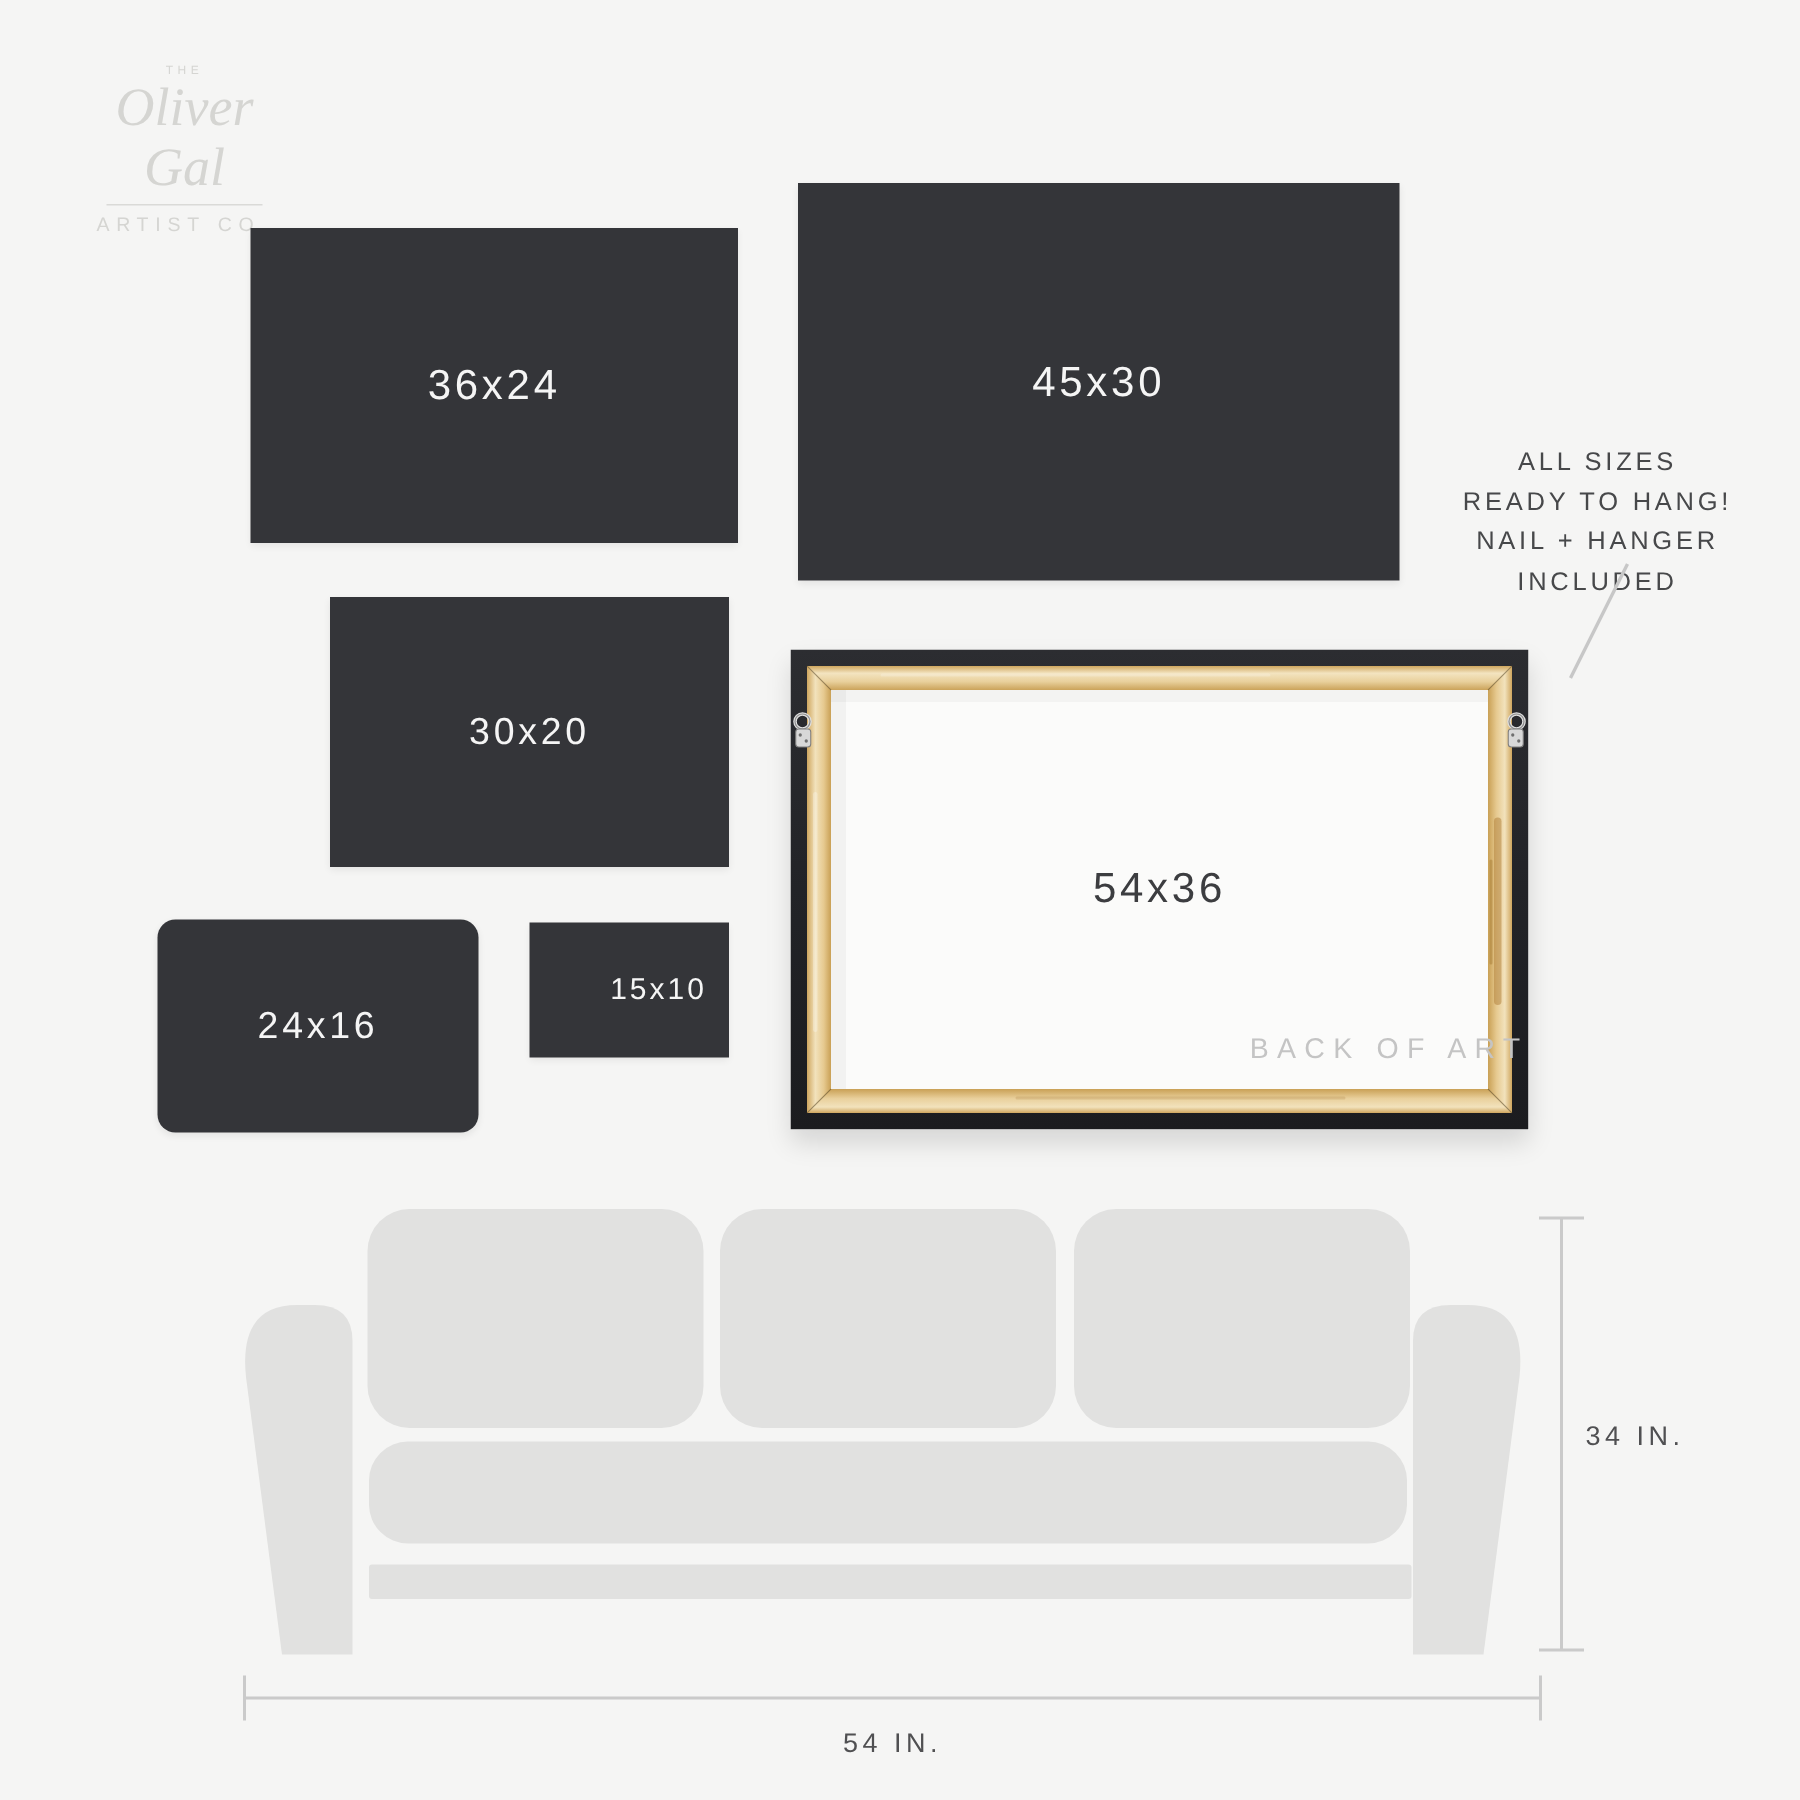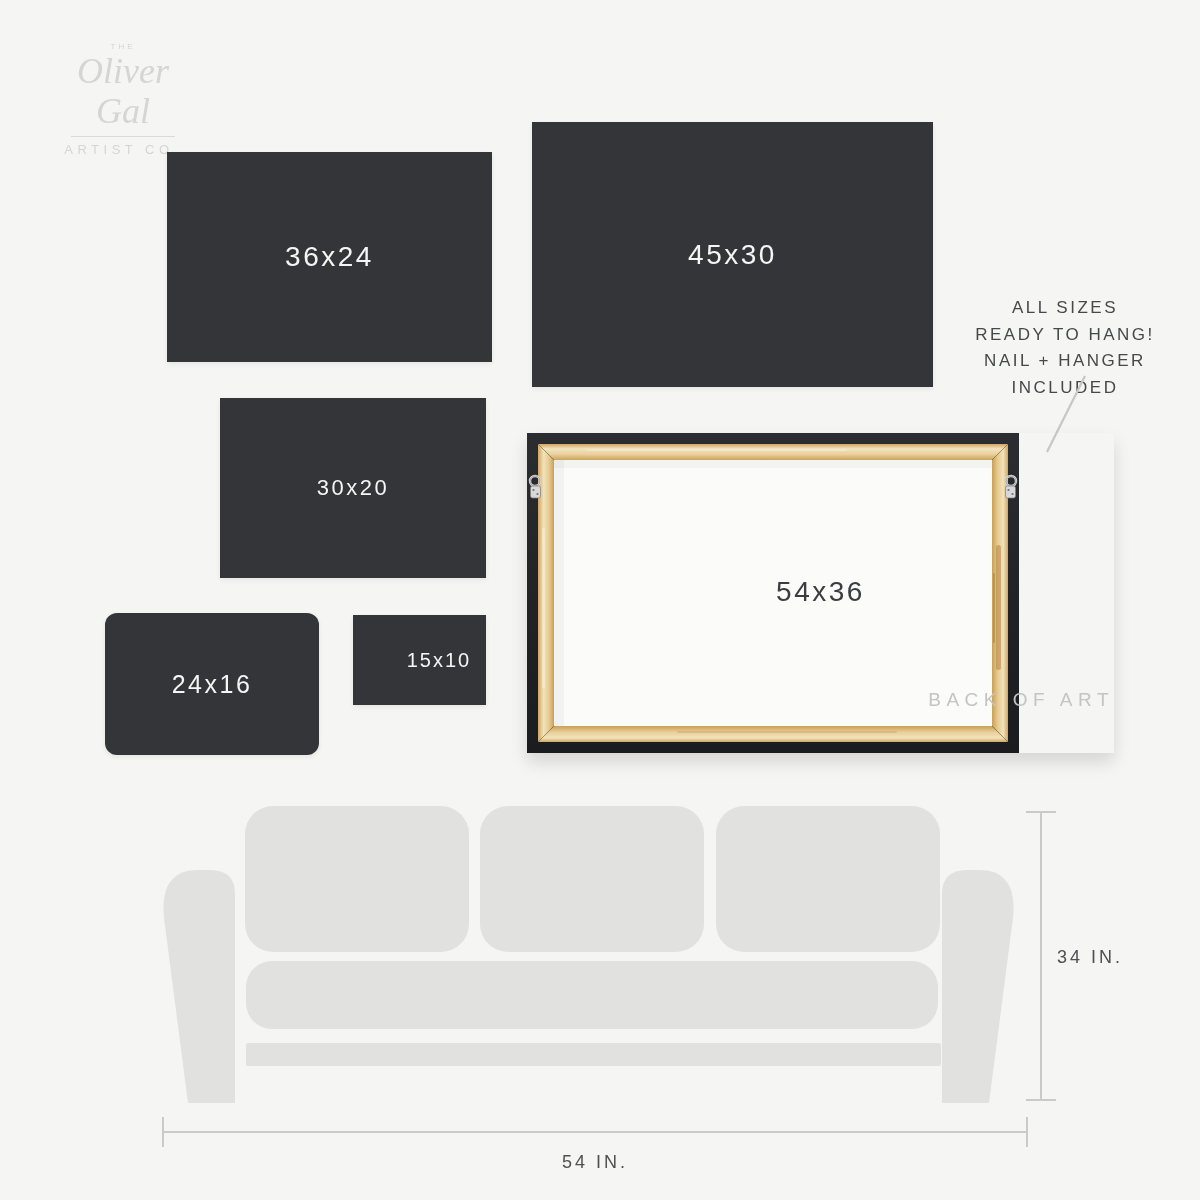--- a/index.html
+++ b/index.html
@@ -25,36 +25,36 @@
     box-shadow:0 2px 5px rgba(0,0,0,0.07);
   }
   .size-panel span{
     color:#f5f5f5;font-weight:300;letter-spacing:2.5px;
   }
   .p-36x24{left:167px;top:152px;width:325px;height:210px;}
   .p-36x24 span{font-size:28px;}
   .p-45x30{left:532px;top:122px;width:401px;height:265px;}
   .p-45x30 span{font-size:28px;}
   .p-30x20{left:220px;top:398px;width:266px;height:180px;}
-  .p-30x20 span{font-size:22px;text-align:center;}
+  .p-30x20 span{font-size:25px;text-align:center;}
   .p-24x16{left:105px;top:613px;width:214px;height:142px;border-radius:12px;}
   .p-24x16 span{font-size:25px;}
   .p-15x10{left:353px;top:615px;width:133px;height:90px;}
   .p-15x10 span{font-size:20px;letter-spacing:2px;margin-left:39px;}
 
   
   .hang-note{
     position:absolute;left:930px;top:271px;width:270px;
     text-align:center;color:#47484a;
     font-size:17px;letter-spacing:2.5px;line-height:26.5px;font-weight:400;margin-top:24px;
   }
   .pointer-svg{position:absolute;left:1040px;top:372px;}
 
   
-  .frame{position:absolute;left:527px;top:433px;width:587px;height:320px;
+  .frame{position:absolute;left:527px;top:433px;width:492px;height:320px;
     box-shadow:0 9px 16px rgba(0,0,0,0.13);}
   .frame svg{display:block;}
   .frame-size-label{
     position:absolute;left:0;right:0;top:143px;text-align:center;
     color:#3c3d40;font-size:28px;font-weight:300;letter-spacing:2.5px;
   }
   .frame-caption{
     position:absolute;left:0;right:0;top:256px;text-align:right;
     color:#c4c4c4;font-size:19px;font-weight:400;letter-spacing:5.5px;
   }

